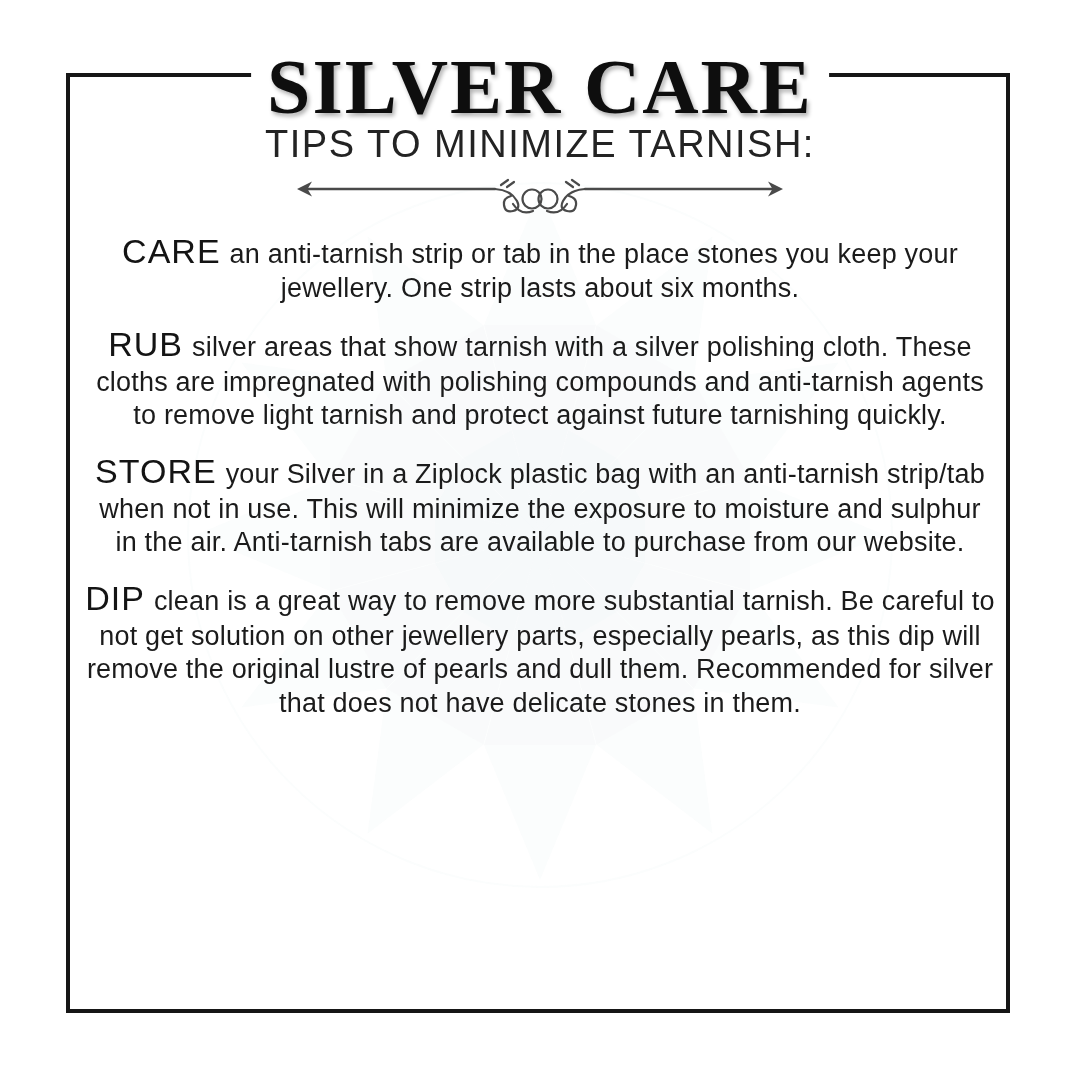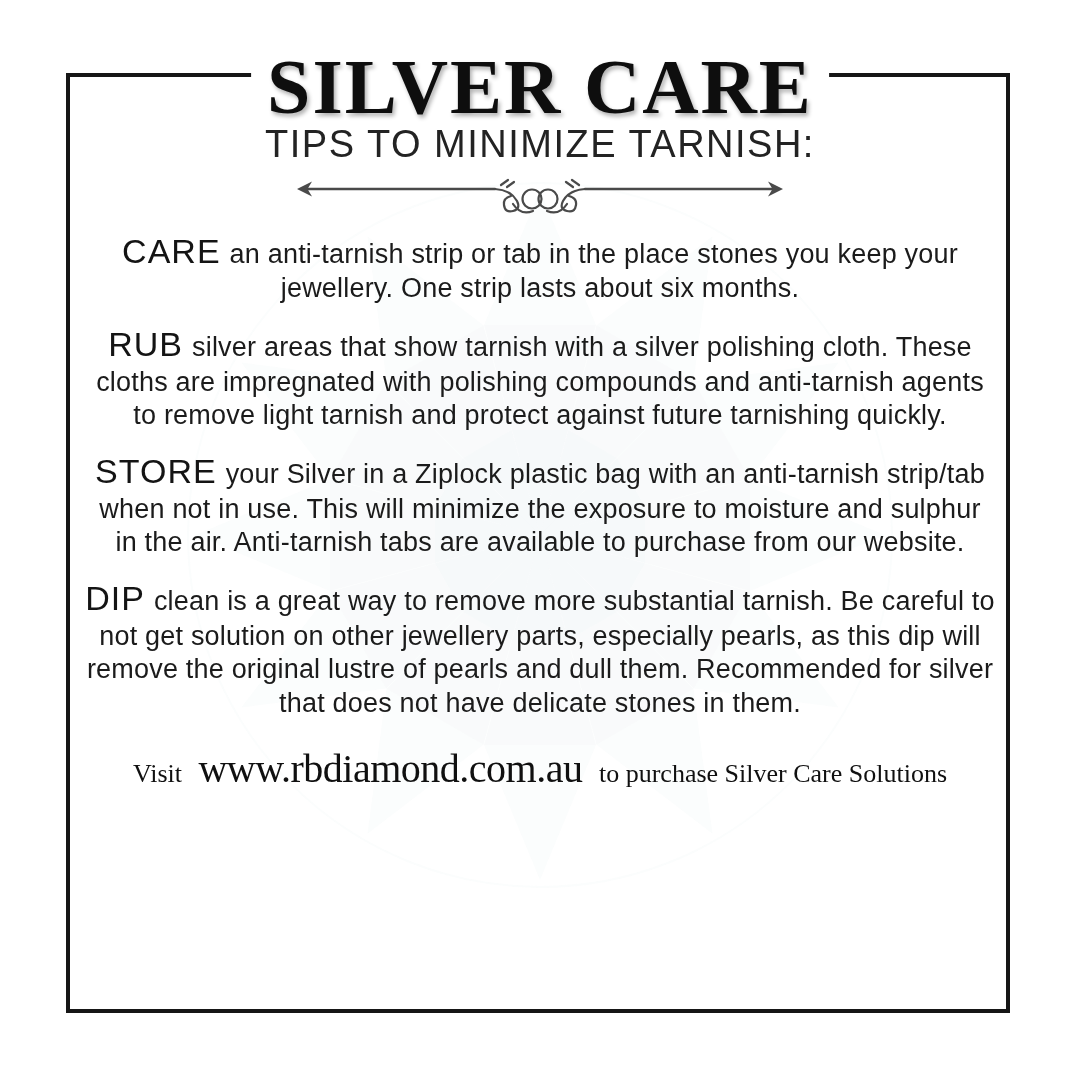--- a/index.html
+++ b/index.html
@@ -177,20 +177,15 @@
       <p class="tip"><span class="lead">CARE</span><span>an anti-tarnish strip or tab in the place stones you keep your jewellery. One strip lasts about six months.</span></p>
 
       <p class="tip"><span class="lead">RUB</span><span>silver areas that show tarnish with a silver polishing cloth. These cloths are impregnated with polishing compounds and anti-tarnish agents to remove light tarnish and protect against future tarnishing quickly.</span></p>
 
       <p class="tip"><span class="lead">STORE</span><span>your Silver in a Ziplock plastic bag with an anti-tarnish strip/tab when not in use. This will minimize the exposure to moisture and sulphur in the air. Anti-tarnish tabs are available to purchase from our website.</span></p>
 
       <p class="tip"><span class="lead">DIP</span><span>clean is a great way to remove more substantial tarnish. Be careful to not get solution on other jewellery parts, especially pearls, as this dip will remove the original lustre of pearls and dull them. Recommended for silver that does not have delicate stones in them.</span></p>
 
     </div>
 
-    <div class="footer-note">
-      <span>Visit</span>
-      <span class="url">www.rbdiamond.com.au</span>
-      <span>to purchase Silver Care Solutions</span>
-    </div>
 
   </div>
 </div>
 
 </body></html>

